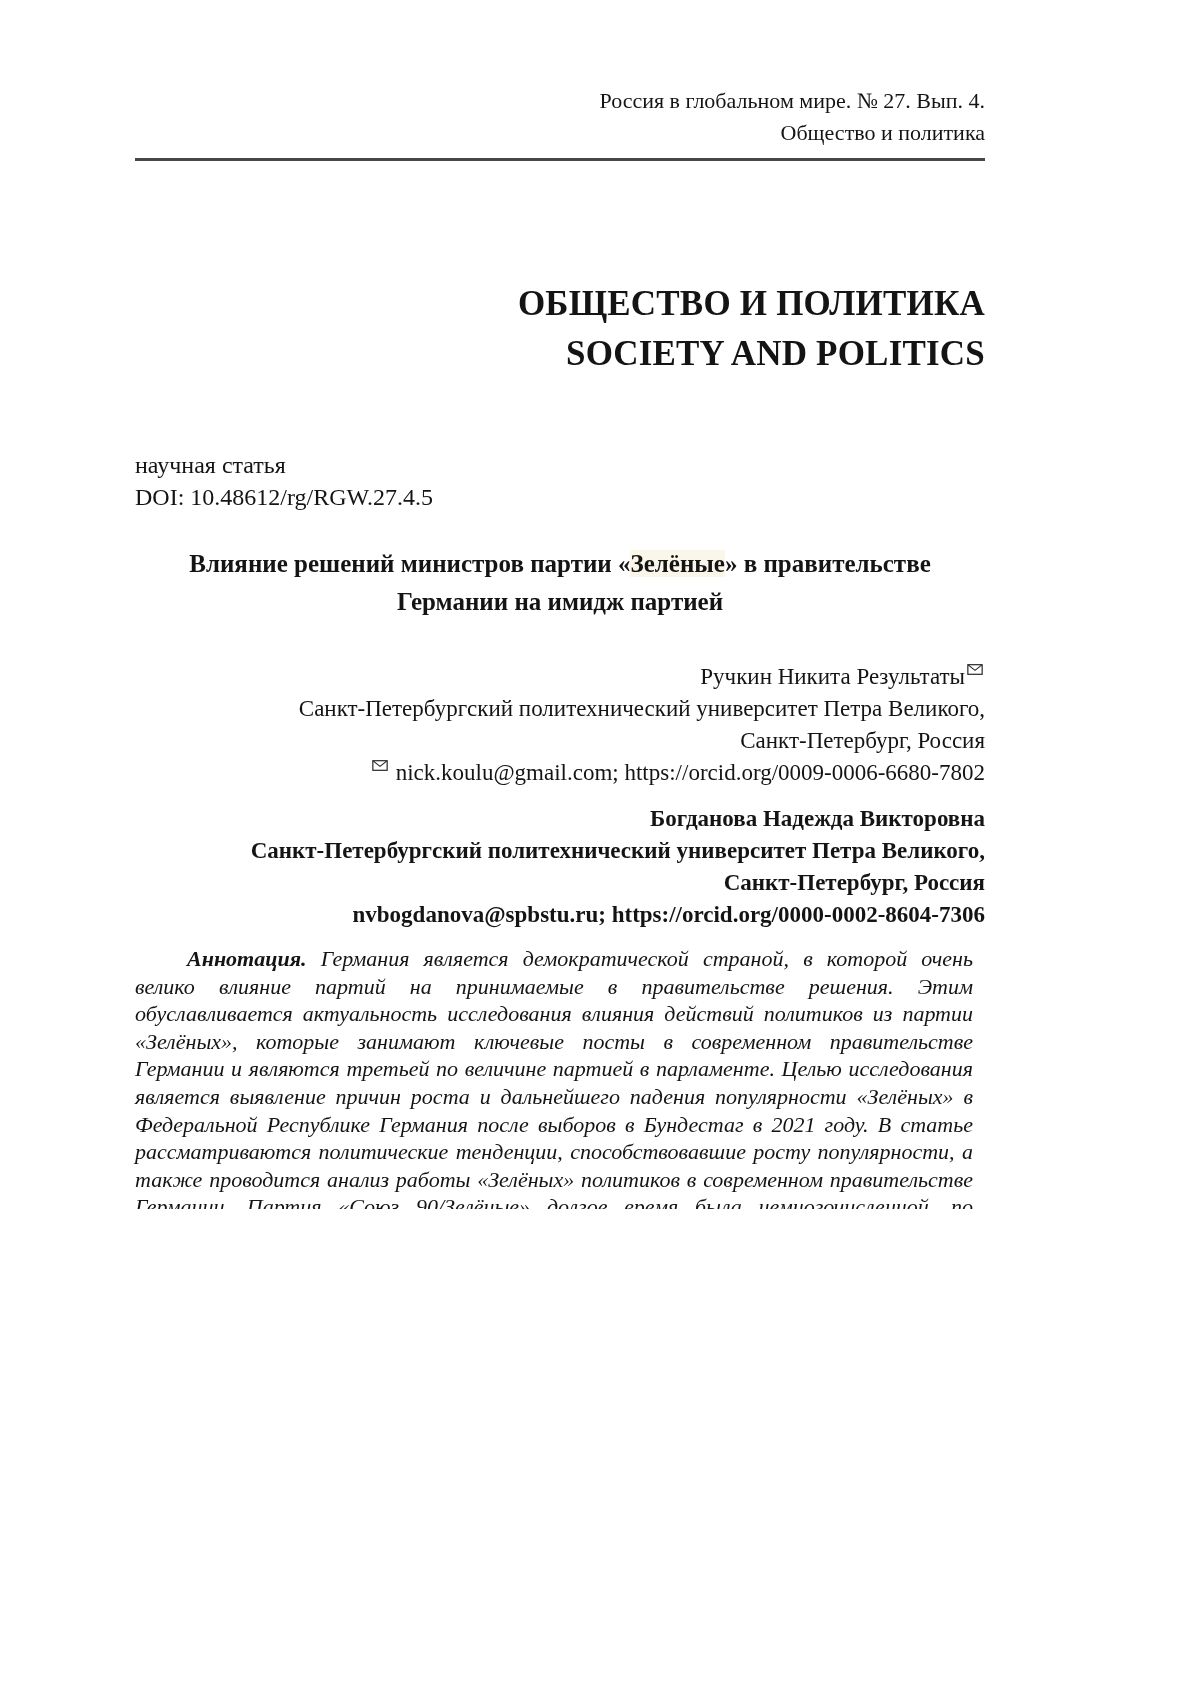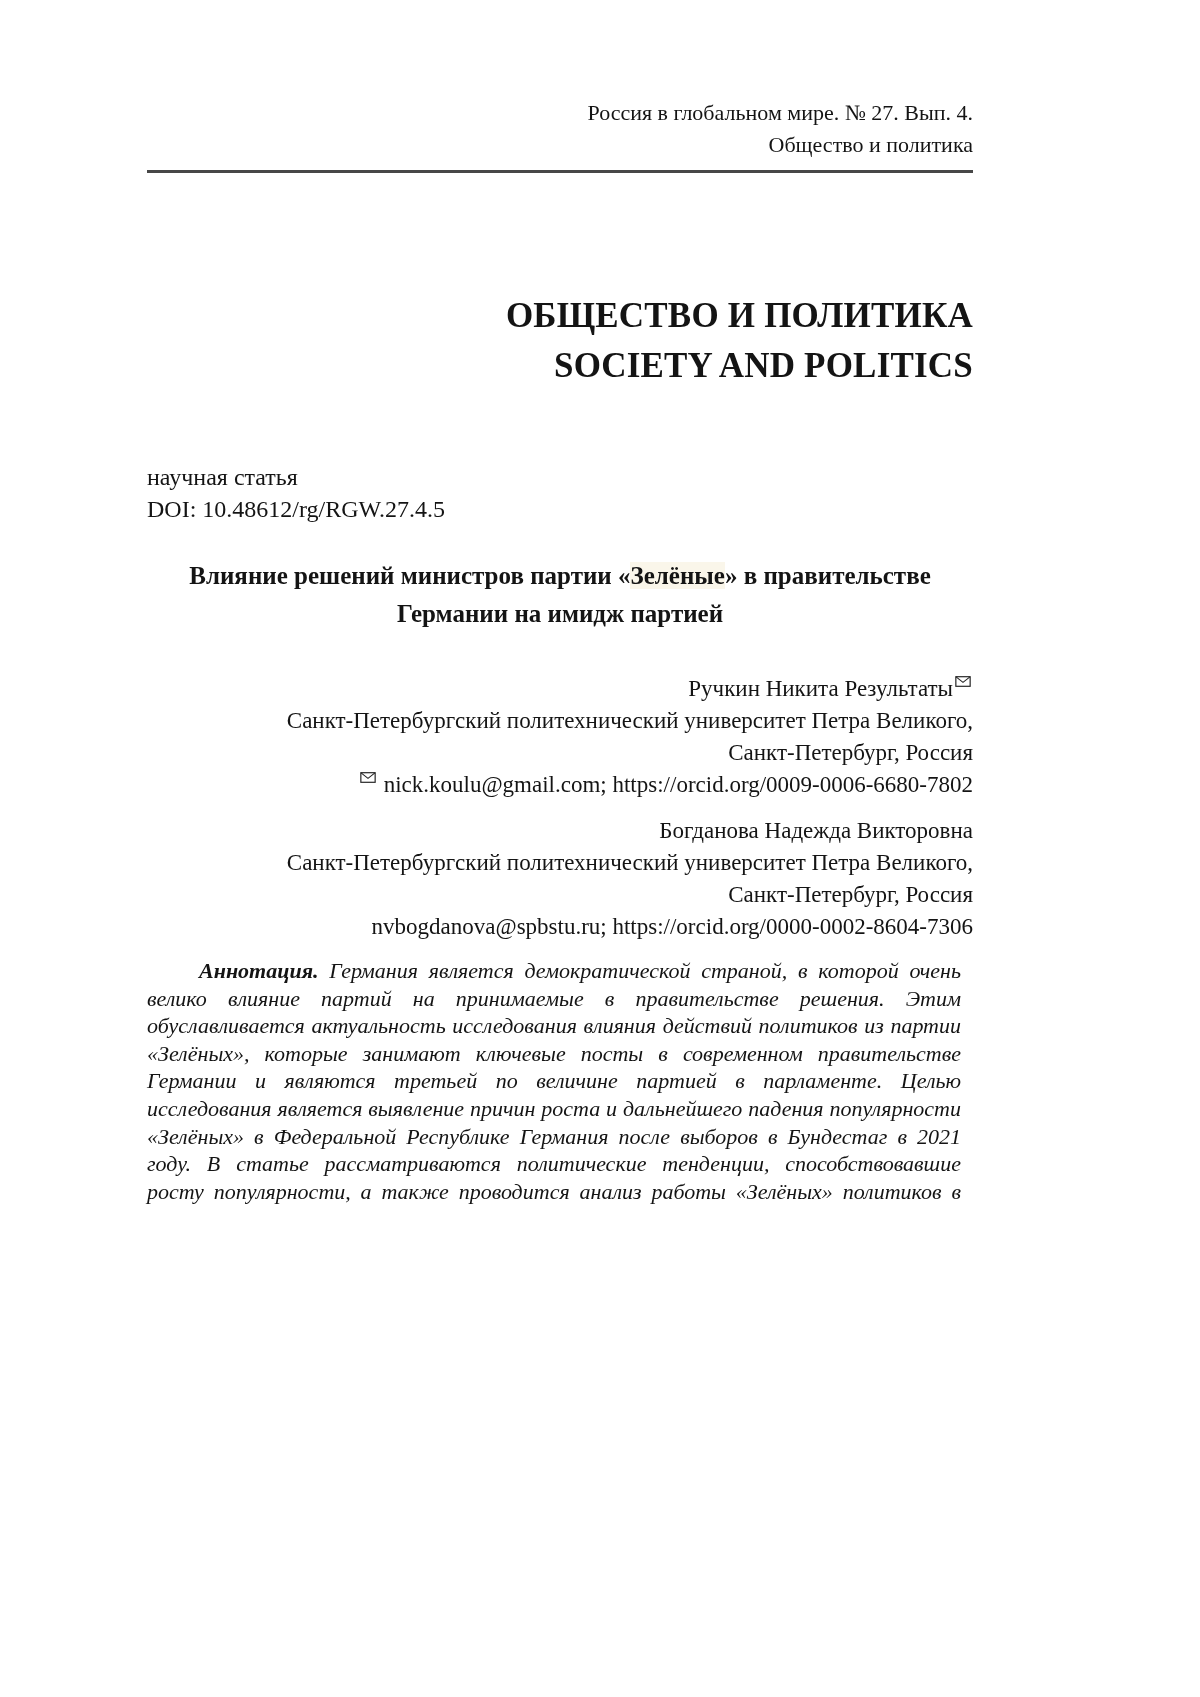--- a/index.html
+++ b/index.html
@@ -11,21 +11,21 @@
   body{
     width:1200px;height:1697px;
     background:#ffffff;
     font-family:"Liberation Serif","DejaVu Serif",serif;
     color:var(--text);
     -webkit-font-smoothing:antialiased;
   }
   .page{
     position:relative;
     width:1200px;height:1209px;
-    padding:12px;
+    padding:0;
     box-sizing:border-box;
     overflow:hidden;
   }
   .content{
     margin:0 215px 0 135px; 
   }
   
   .running-header{
     padding-top:85px;
     text-align:right;
@@ -61,21 +61,21 @@
     font-weight:bold;
     line-height:38px;
   }
   
   .author-block{
     text-align:right;
     font-size:23px;
     line-height:32px;
   }
   .author-block.first{ margin-top:40px; }
-  .author-block.second{ margin-top:14px; }
+  .author-block.second{ margin-top:14px;font-weight:bold; }
   .envelope{
     display:inline-block;
     position:relative;
     top:-9px;
     margin:0 2px;
     line-height:0;
   }
   .envelope svg{display:inline-block;vertical-align:middle;}
   
   .abstract{

